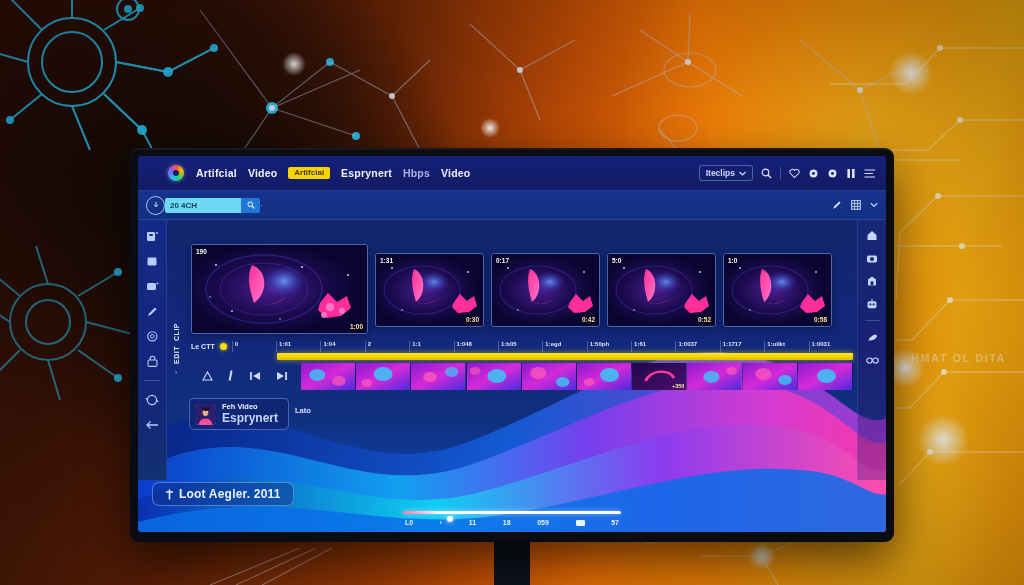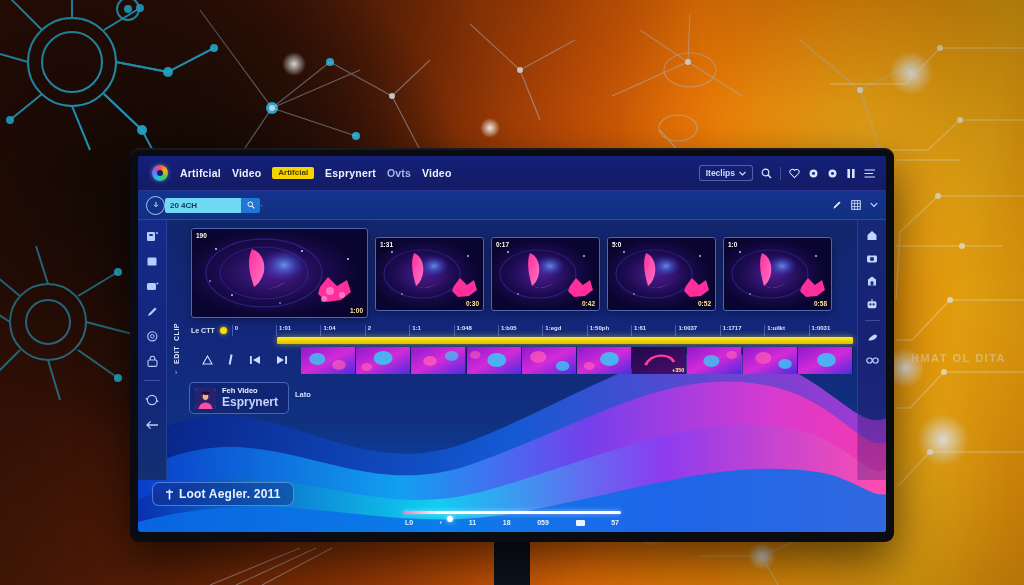--- a/index.html
+++ b/index.html
@@ -62,21 +62,21 @@
 
   
   .app{position:absolute;inset:0;display:flex;flex-direction:column;
     background:linear-gradient(180deg,#142a77 0%, #12276e 18%, #13267a 45%, #10307f 70%, #0b4fc4 100%);}
 
   
   .wave-wrap{position:absolute;left:0;right:0;bottom:0;height:210px;overflow:hidden;pointer-events:none;}
 
   
   .menubar{position:relative;z-index:5;height:34px;display:flex;align-items:center;
-    padding:0 10px 0 14px;gap:12px;
+    padding:0 10px 0 30px;gap:12px;
     background:linear-gradient(180deg,#14207a 0%,#131c63 100%);
     border-bottom:1px solid rgba(120,160,255,0.18);}
   .logo{width:16px;height:16px;border-radius:50%;flex:none;
     background:conic-gradient(#ff4d4d 0deg,#ffb000 60deg,#34d26a 140deg,#28b6f6 220deg,#8a5cf0 300deg,#ff4d4d 360deg);
     box-shadow:0 0 4px rgba(255,255,255,0.4);}
   .logo:after{content:"";display:block;width:6px;height:6px;margin:5px;border-radius:50%;background:#10205f;}
   .menu-items{display:flex;align-items:center;gap:11px;}
   .menu-item{color:#eef3ff;font-size:10.5px;font-weight:700;letter-spacing:.2px;white-space:nowrap;}
   .menu-chip{background:#f5d400;color:#4a3a00;font-size:8px;font-weight:700;
     border-radius:2px;padding:2px 6px;line-height:1;}
@@ -109,21 +109,21 @@
     border-right:1px solid rgba(110,160,255,0.18);}
   .rail .ri{width:15px;height:15px;display:flex;align-items:center;justify-content:center;color:#b6cdff;}
   .rail-sep{width:16px;height:1px;background:rgba(150,185,255,0.3);margin:1px 0;}
 
   
   .vlabels{width:18px;flex:none;display:flex;flex-direction:column;align-items:center;justify-content:center;gap:5px;}
   .vlab{writing-mode:vertical-rl;transform:rotate(180deg);color:#dce6ff;font-size:7px;font-weight:700;letter-spacing:.5px;}
   .varrow{color:#9fb5ea;font-size:8px;}
 
   
-  .center{flex:1;display:flex;flex-direction:column;min-width:0;padding:6px 4px 0 2px;}
+  .center{flex:1;display:flex;flex-direction:column;min-width:0;padding:22px 4px 0 2px;}
 
   
   .previews{display:flex;align-items:flex-start;gap:7px;padding:2px 2px 0 4px;}
   .pv{position:relative;border:1px solid rgba(150,185,255,0.45);border-radius:3px;overflow:hidden;flex:none;
      box-shadow:0 2px 8px rgba(0,0,0,0.35);}
   .pv.main{width:175px;height:88px;}
   .pv.small{width:107px;height:72px;margin-top:9px;}
   .pv-art{position:absolute;inset:0;}
   .pv-tag{position:absolute;left:4px;top:3px;color:#fff;font-size:6.5px;font-weight:700;
     text-shadow:0 1px 2px rgba(0,0,0,0.9);}
@@ -322,21 +322,21 @@
           </svg>
         </div>
 
         <div class="menubar">
           <div class="logo"></div>
           <div class="menu-items">
             <div class="menu-item">Artifcial</div>
             <div class="menu-item">Video</div>
             <div class="menu-chip">Artifcial</div>
             <div class="menu-item">Esprynert</div>
-            <div class="menu-item menu-dim">Ovts</div>
+            <div class="menu-item menu-dim">Hbps</div>
             <div class="menu-item">Video</div>
           </div>
           <div class="menubar-right">
             <div class="pill-select">
               <span>Iteclips</span>
               <span>
                 <svg width="7" height="5" viewBox="0 0 7 5">
                     <path d="M0.5 1 L3.5 4 L6.5 1" stroke="#cfdaff" fill="none" stroke-width="1.2"></path>
                   </svg>
               </span>

